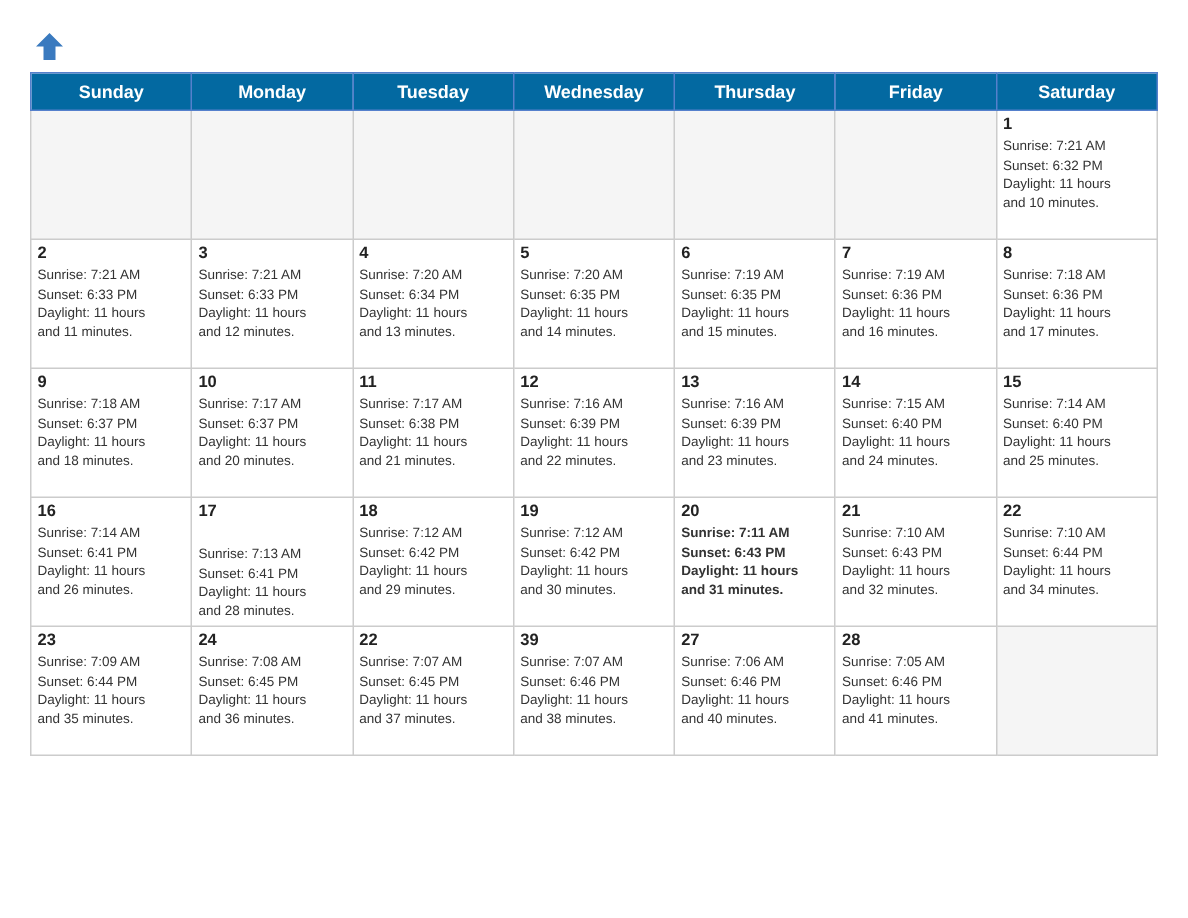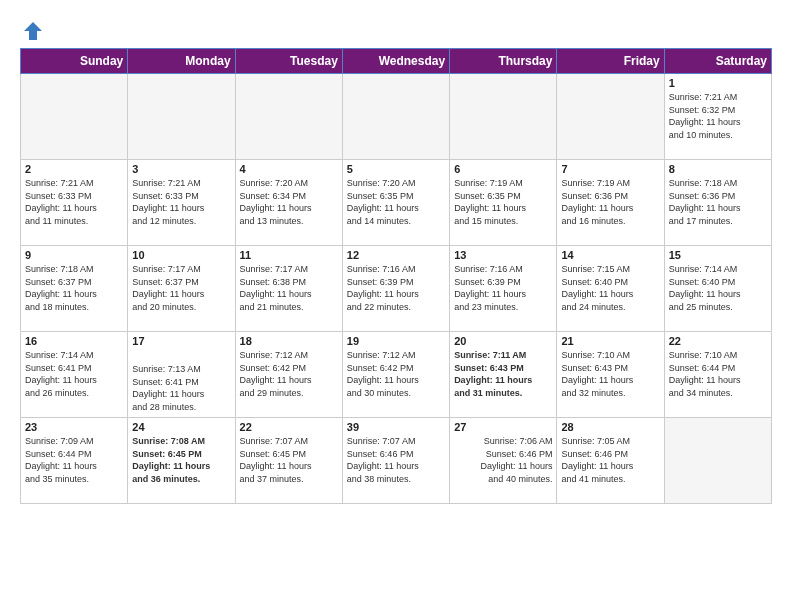--- a/index.html
+++ b/index.html
@@ -37,26 +37,26 @@
     .cal-subtitle {
       font-size: 16px;
       color: #555;
     }
     table {
       width: 100%;
       border-collapse: collapse;
       table-layout: fixed;
     }
     th {
-      background-color: #701a75;
+      background-color: #0369a1;
       color: #fff;
       font-size: 12px;
       font-weight: bold;
       padding: 5px 4px;
-      text-align: right;
+      text-align: center;
       border: 1px solid #5580cc;
     }
     td {
       border: 1px solid #ccc;
       vertical-align: top;
       padding: 3px 4px;
       height: 86px;
       font-size: 9.5px;
       color: #333;
       background: #fff;
@@ -281,42 +281,42 @@
         <tr>
           <td>
             <span class="day-num">23</span>
             <div class="day-info" style="white-space: pre-line;">Sunrise: 7:09 AM
 Sunset: 6:44 PM
 Daylight: 11 hours
 and 35 minutes.</div>
           </td>
           <td>
             <span class="day-num">24</span>
-            <div class="day-info" style="white-space: pre-line; font-weight: bold;">Sunrise: 7:08 AM
+            <div class="day-info" style="white-space: pre-line;">Sunrise: 7:08 AM
 Sunset: 6:45 PM
 Daylight: 11 hours
 and 36 minutes.</div>
           </td>
           <td>
             <span class="day-num">22</span>
             <div class="day-info" style="white-space: pre-line;">Sunrise: 7:07 AM
 Sunset: 6:45 PM
 Daylight: 11 hours
 and 37 minutes.</div>
           </td>
           <td>
             <span class="day-num">39</span>
             <div class="day-info" style="white-space: pre-line;">Sunrise: 7:07 AM
 Sunset: 6:46 PM
 Daylight: 11 hours
 and 38 minutes.</div>
           </td>
           <td>
             <span class="day-num">27</span>
-            <div class="day-info" style="white-space: pre-line; text-align: right;">Sunrise: 7:06 AM
+            <div class="day-info" style="white-space: pre-line;">Sunrise: 7:06 AM
 Sunset: 6:46 PM
 Daylight: 11 hours
 and 40 minutes.</div>
           </td>
           <td>
             <span class="day-num">28</span>
             <div class="day-info" style="white-space: pre-line;">Sunrise: 7:05 AM
 Sunset: 6:46 PM
 Daylight: 11 hours
 and 41 minutes.</div>

